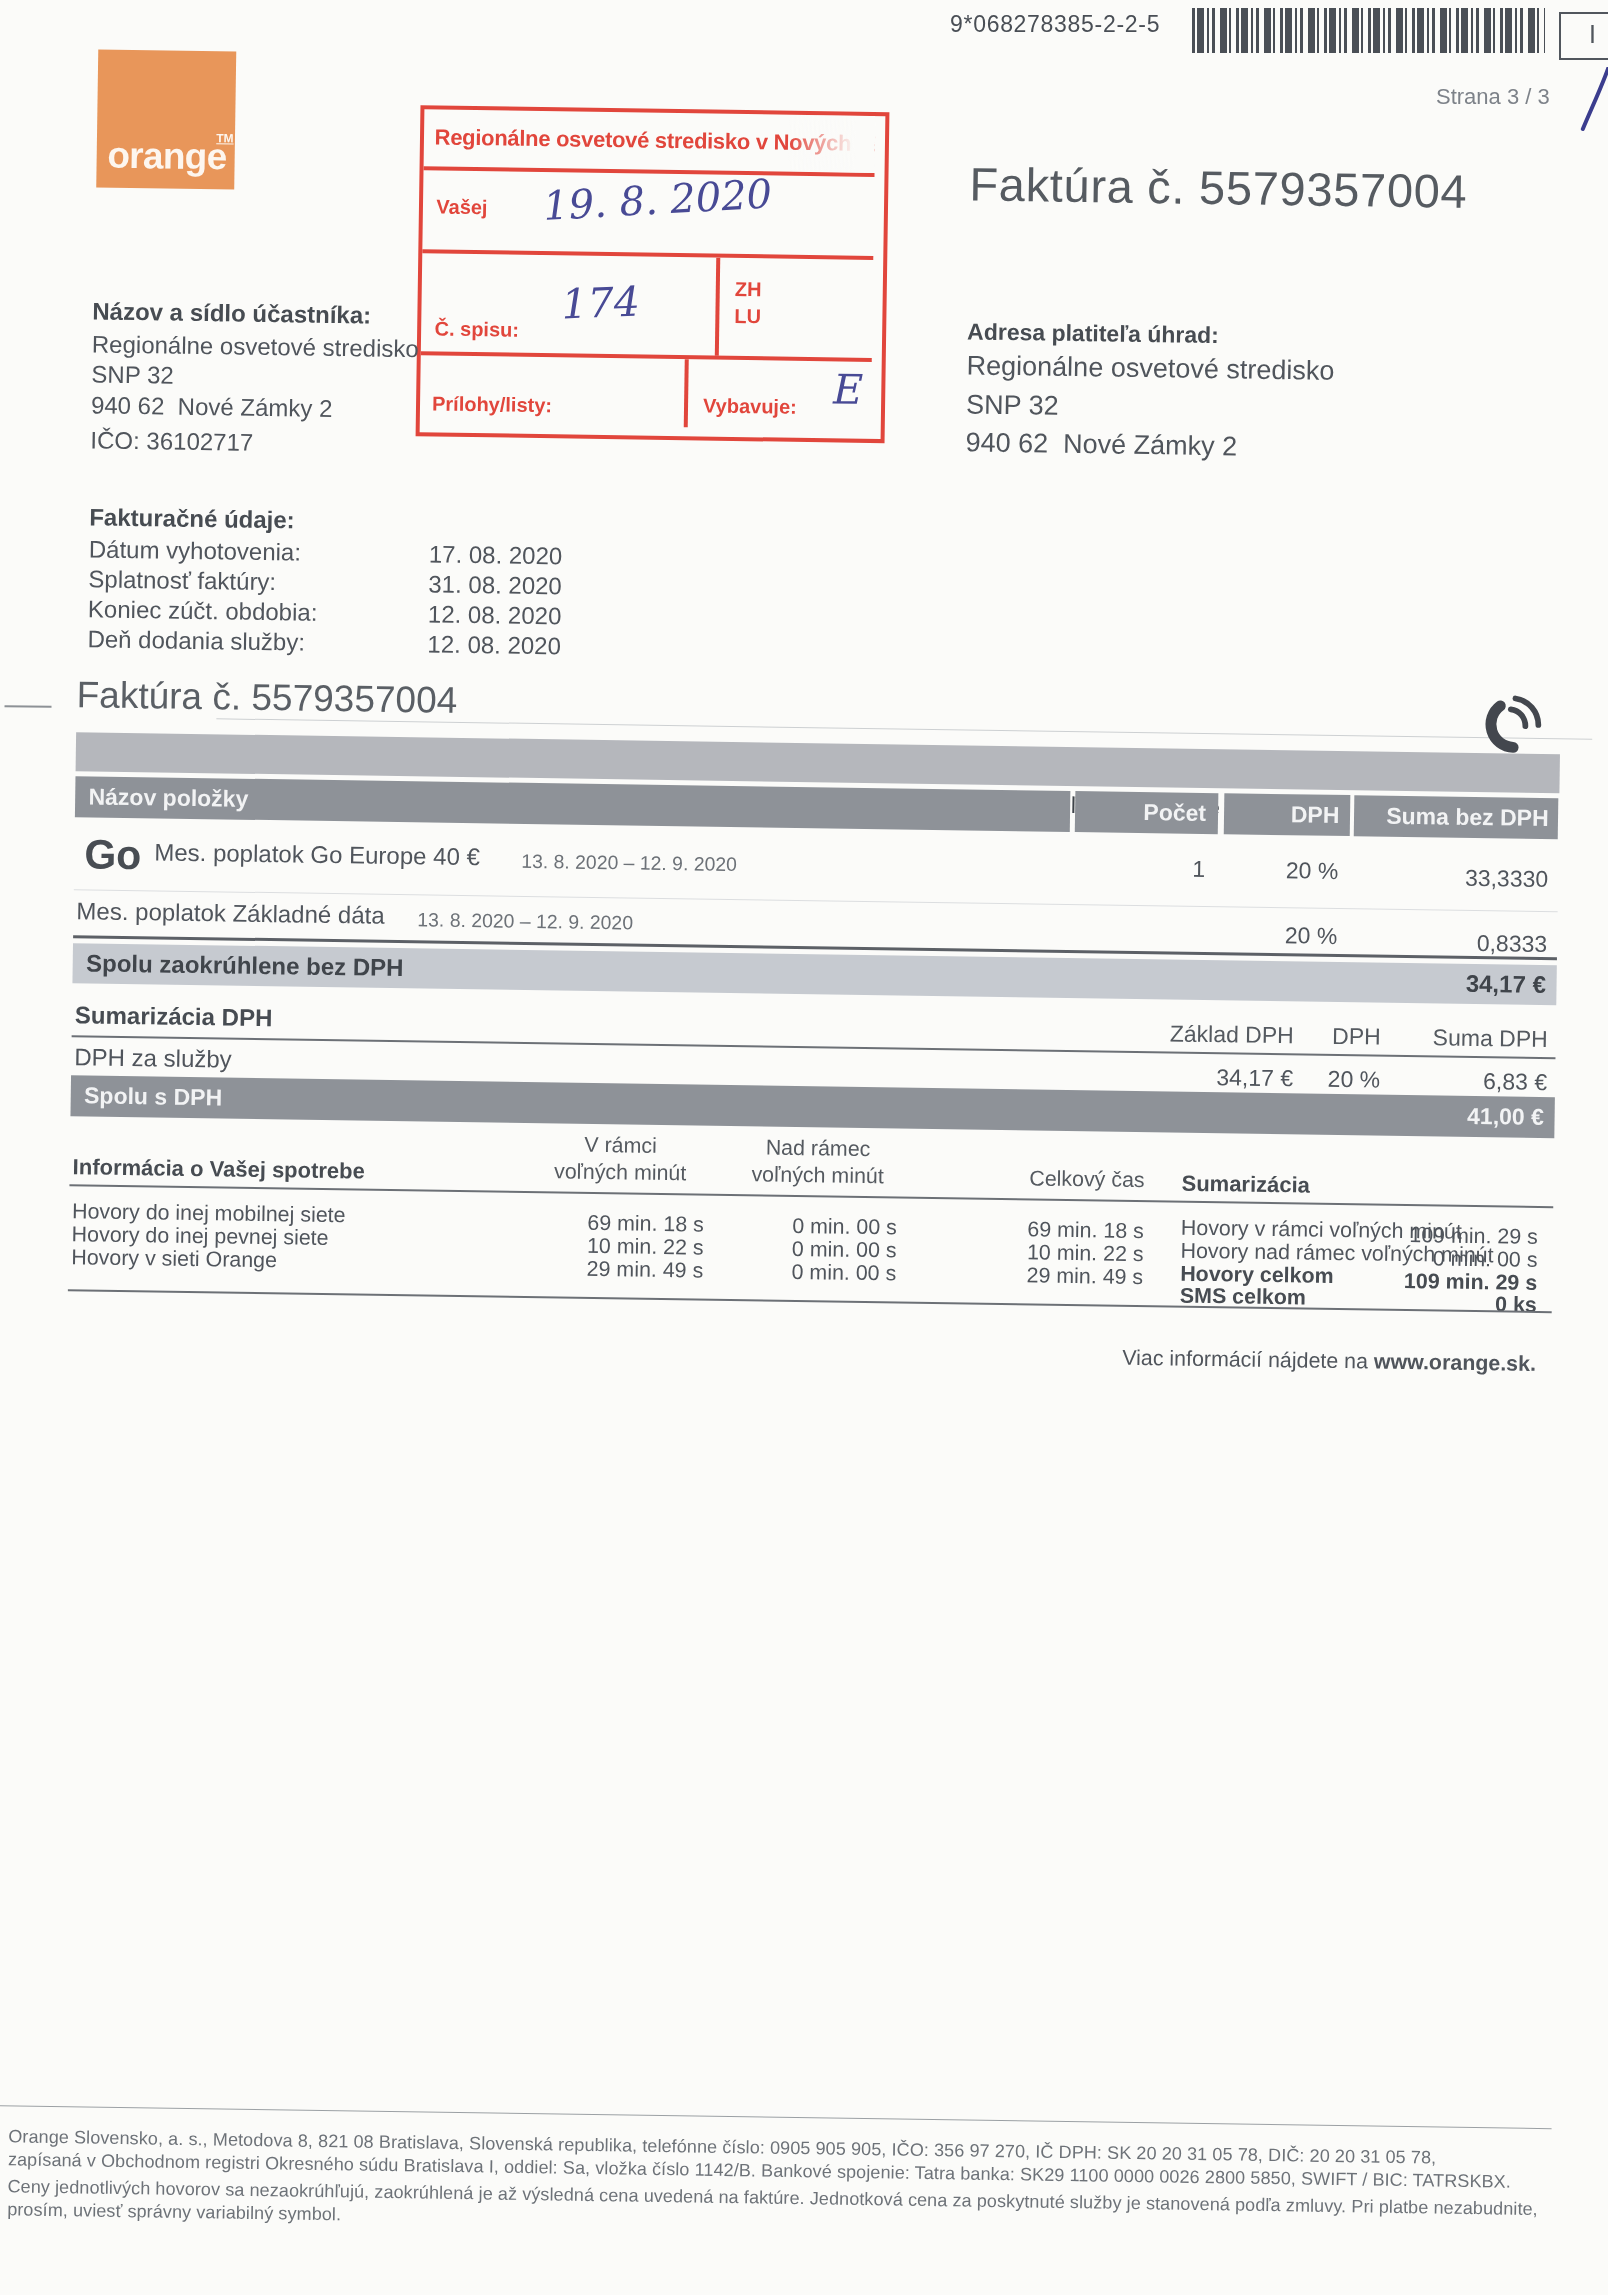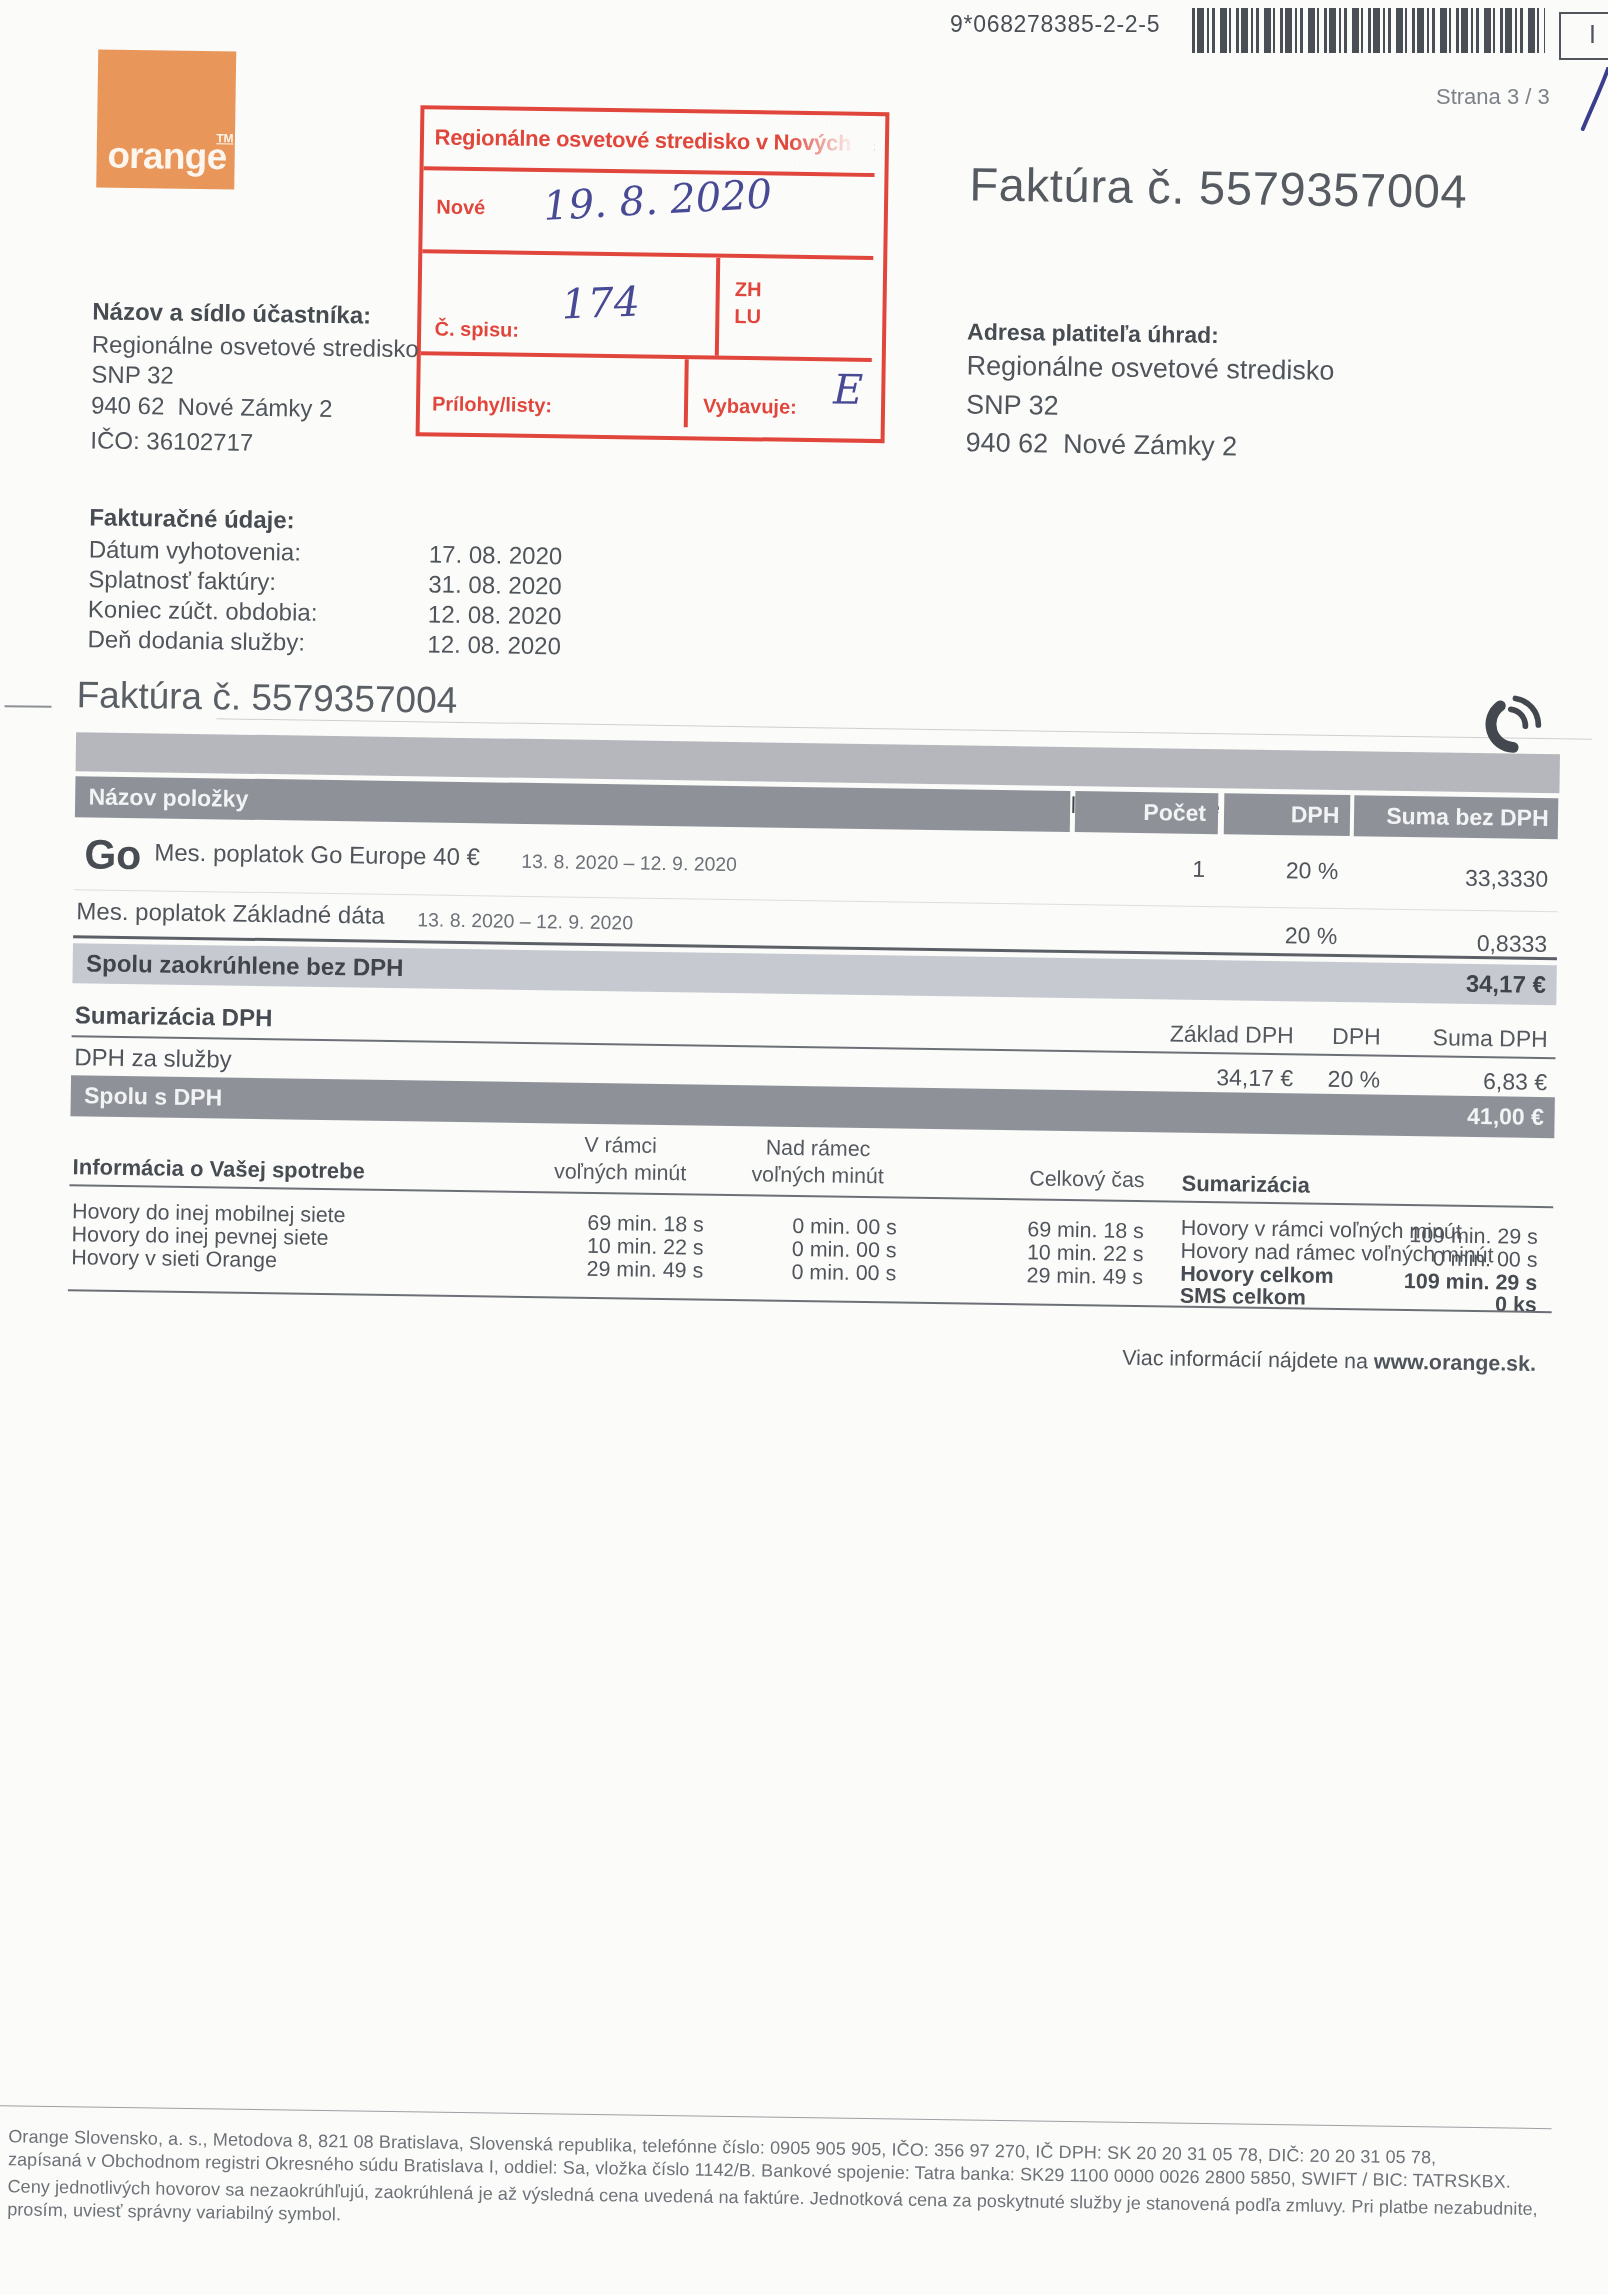--- a/index.html
+++ b/index.html
@@ -73,21 +73,21 @@
       <span class="word">orange</span>
       <span class="tm">TM</span>
     </div>
 
     <div class="stamp">
       <div class="row r1">
         <span class="tt">Regionálne osvetové stredisko v Nových Zámkoch</span>
         <span class="fade"></span>
       </div>
       <div class="row r2">
-        <span class="lab" style="left:13.4px;top:25px;">Nové</span>
+        <span class="lab" style="left:13.4px;top:25px;">Vašej</span>
         <span class="t hand" style="left:120px;top:2.7px;font-size:40px;transform:rotate(-4deg);">19. 8. 2020</span>
       </div>
       <div class="row r3">
         <span class="lab" style="left:13.4px;top:64px;">Č. spisu:</span>
         <span class="t hand" style="left:140px;top:23px;font-size:41px;transform:rotate(-3deg);">174</span>
         <span class="vdiv" style="left:294px;"></span>
         <span class="lab" style="left:313px;top:20px;">ZH</span>
         <span class="lab" style="left:313px;top:47px;">LU</span>
       </div>
       <div class="row r4">

